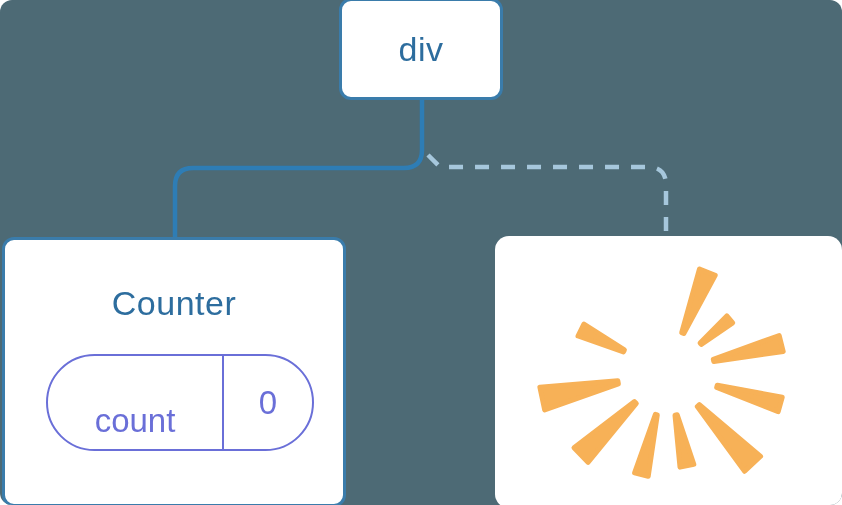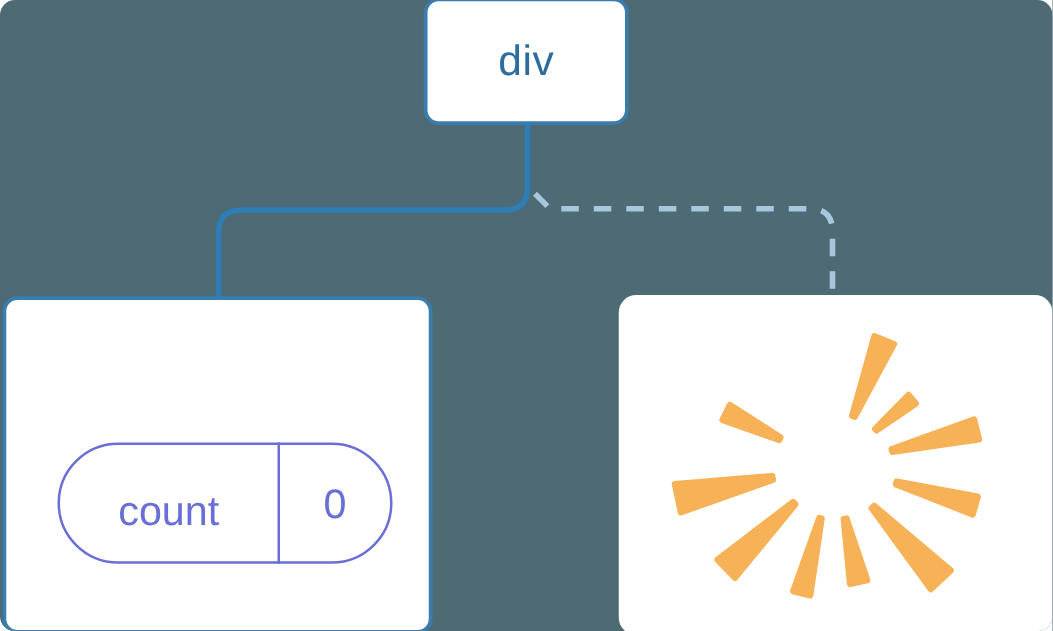--- a/index.html
+++ b/index.html
@@ -75,21 +75,21 @@
     position: absolute;
     left: 174px;
     top: -2px;
     bottom: -2px;
     width: 2px;
     background: #6a6fd8;
   }
   .prop-pill .prop-key {
     position: absolute;
     left: 0;
-    top: 0;
+    top: 12px;
     width: 174px;
     height: 104px;
     display: flex;
     align-items: center;
     justify-content: center;
     color: #6a6fd8;
     font-size: 33px;
     line-height: 1;
   }
   .prop-pill .prop-value {
@@ -137,20 +137,21 @@
     <path d="M 422 100 L 422 150 Q 422 168 404 168 L 193 168 Q 175 168 175 186 L 175 240" stroke="#2e7db5" stroke-width="4.5" fill="none" stroke-linecap="butt" stroke-linejoin="round"></path>
 
     <path d="M 428 155 L 440 167 L 648 167 Q 666 167 666 185 L 666 240" stroke="#a6c7dc" stroke-width="4.5" fill="none" stroke-dasharray="14 12" stroke-linecap="butt" stroke-linejoin="round"></path>
   </svg>
 
   <div class="node" id="node-div">
     <span class="node-title">div</span>
   </div>
 
   <div class="node" id="node-counter">
+    <span class="node-title">Counter</span>
 
     <div class="prop-pill">
       <span class="prop-key">count</span>
       <span class="pill-divider"></span>
       <span class="prop-value">0</span>
     </div>
   </div>
 
   <div class="node" id="node-burst">
     <svg id="burst-svg" width="347" height="272" viewBox="0 0 347 272">

